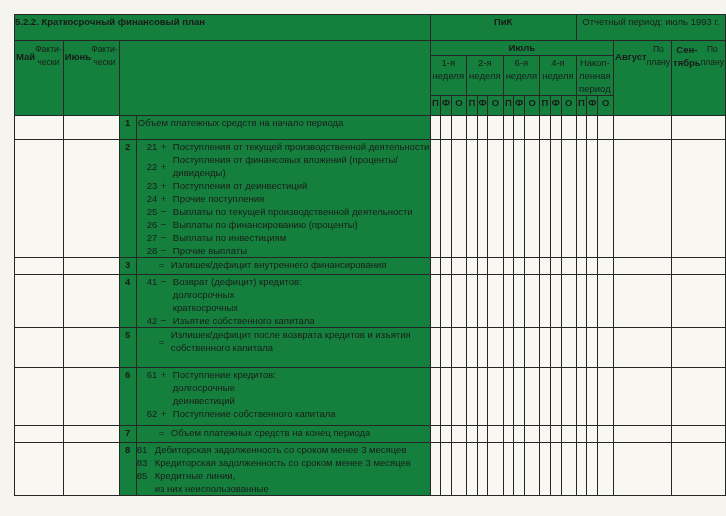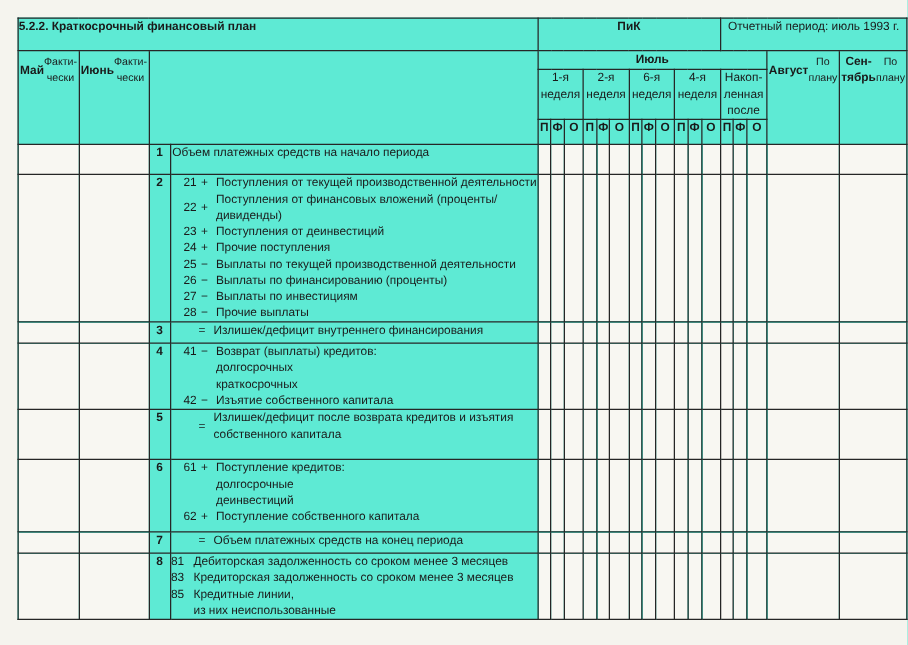--- a/index.html
+++ b/index.html
@@ -7,21 +7,21 @@
     width:726px;height:516px;overflow:hidden;
     background:#f5f4ee;
     font-family:"Liberation Sans", sans-serif;
     color:#1a1a1a;
     position:relative;
   }
   .page{position:absolute;inset:0;}
   table.plan{
     border-collapse:collapse;table-layout:fixed;
     margin:14px 0 0 14px;
-    background:#5eead4;
+    background:#15803d;
   }
   table.plan td{
     border:1px solid #262626;
     padding:0;vertical-align:top;
     font-size:9.5px;line-height:13px;
     overflow:hidden;
   }
   
   td.title-cell{font-weight:700;font-size:10px;padding:5px 4px 3px 8px;vertical-align:middle;}
   td.puk-cell{font-weight:700;font-size:11px;text-align:center;vertical-align:middle;}
@@ -116,21 +116,21 @@
               <span class="lbl">Сен-тябрь</span>
       <span class="sub">По плану</span>
             </div>
     </td>
   </tr>
   <tr style="height:33px">
     <td colspan="3" class="week-cell">1-я неделя</td>
     <td colspan="3" class="week-cell">2-я неделя</td>
     <td colspan="3" class="week-cell">6-я неделя</td>
     <td colspan="3" class="week-cell">4-я неделя</td>
-    <td colspan="3" class="week-cell">Накоп-ленная после</td>
+    <td colspan="3" class="week-cell">Накоп-ленная период</td>
   </tr>
   <tr style="height:20px" id="pfo-row">
           <td class="pfo">П</td>
           <td class="pfo">Ф</td>
           <td class="pfo">О</td>
           <td class="pfo">П</td>
           <td class="pfo">Ф</td>
           <td class="pfo">О</td>
           <td class="pfo">П</td>
           <td class="pfo">Ф</td>
@@ -267,21 +267,21 @@
         </tr>
 
   <tr class="body-row r4">
     <td class="dcell"></td>
     <td class="dcell"></td>
     <td class="rownum">4</td>
     <td class="desc">
       <div class="ln">
               <span class="code">41</span>
               <span class="sign">−</span>
-              <span class="txt">Возврат (выплаты) кредитов:</span>
+              <span class="txt">Возврат (дефицит) кредитов:</span>
             </div>
       <div class="ln sub">
               <span class="pad"></span>
               <span class="txt">долгосрочных</span>
             </div>
       <div class="ln sub">
               <span class="pad"></span>
               <span class="txt">краткосрочных</span>
             </div>
       <div class="ln">

